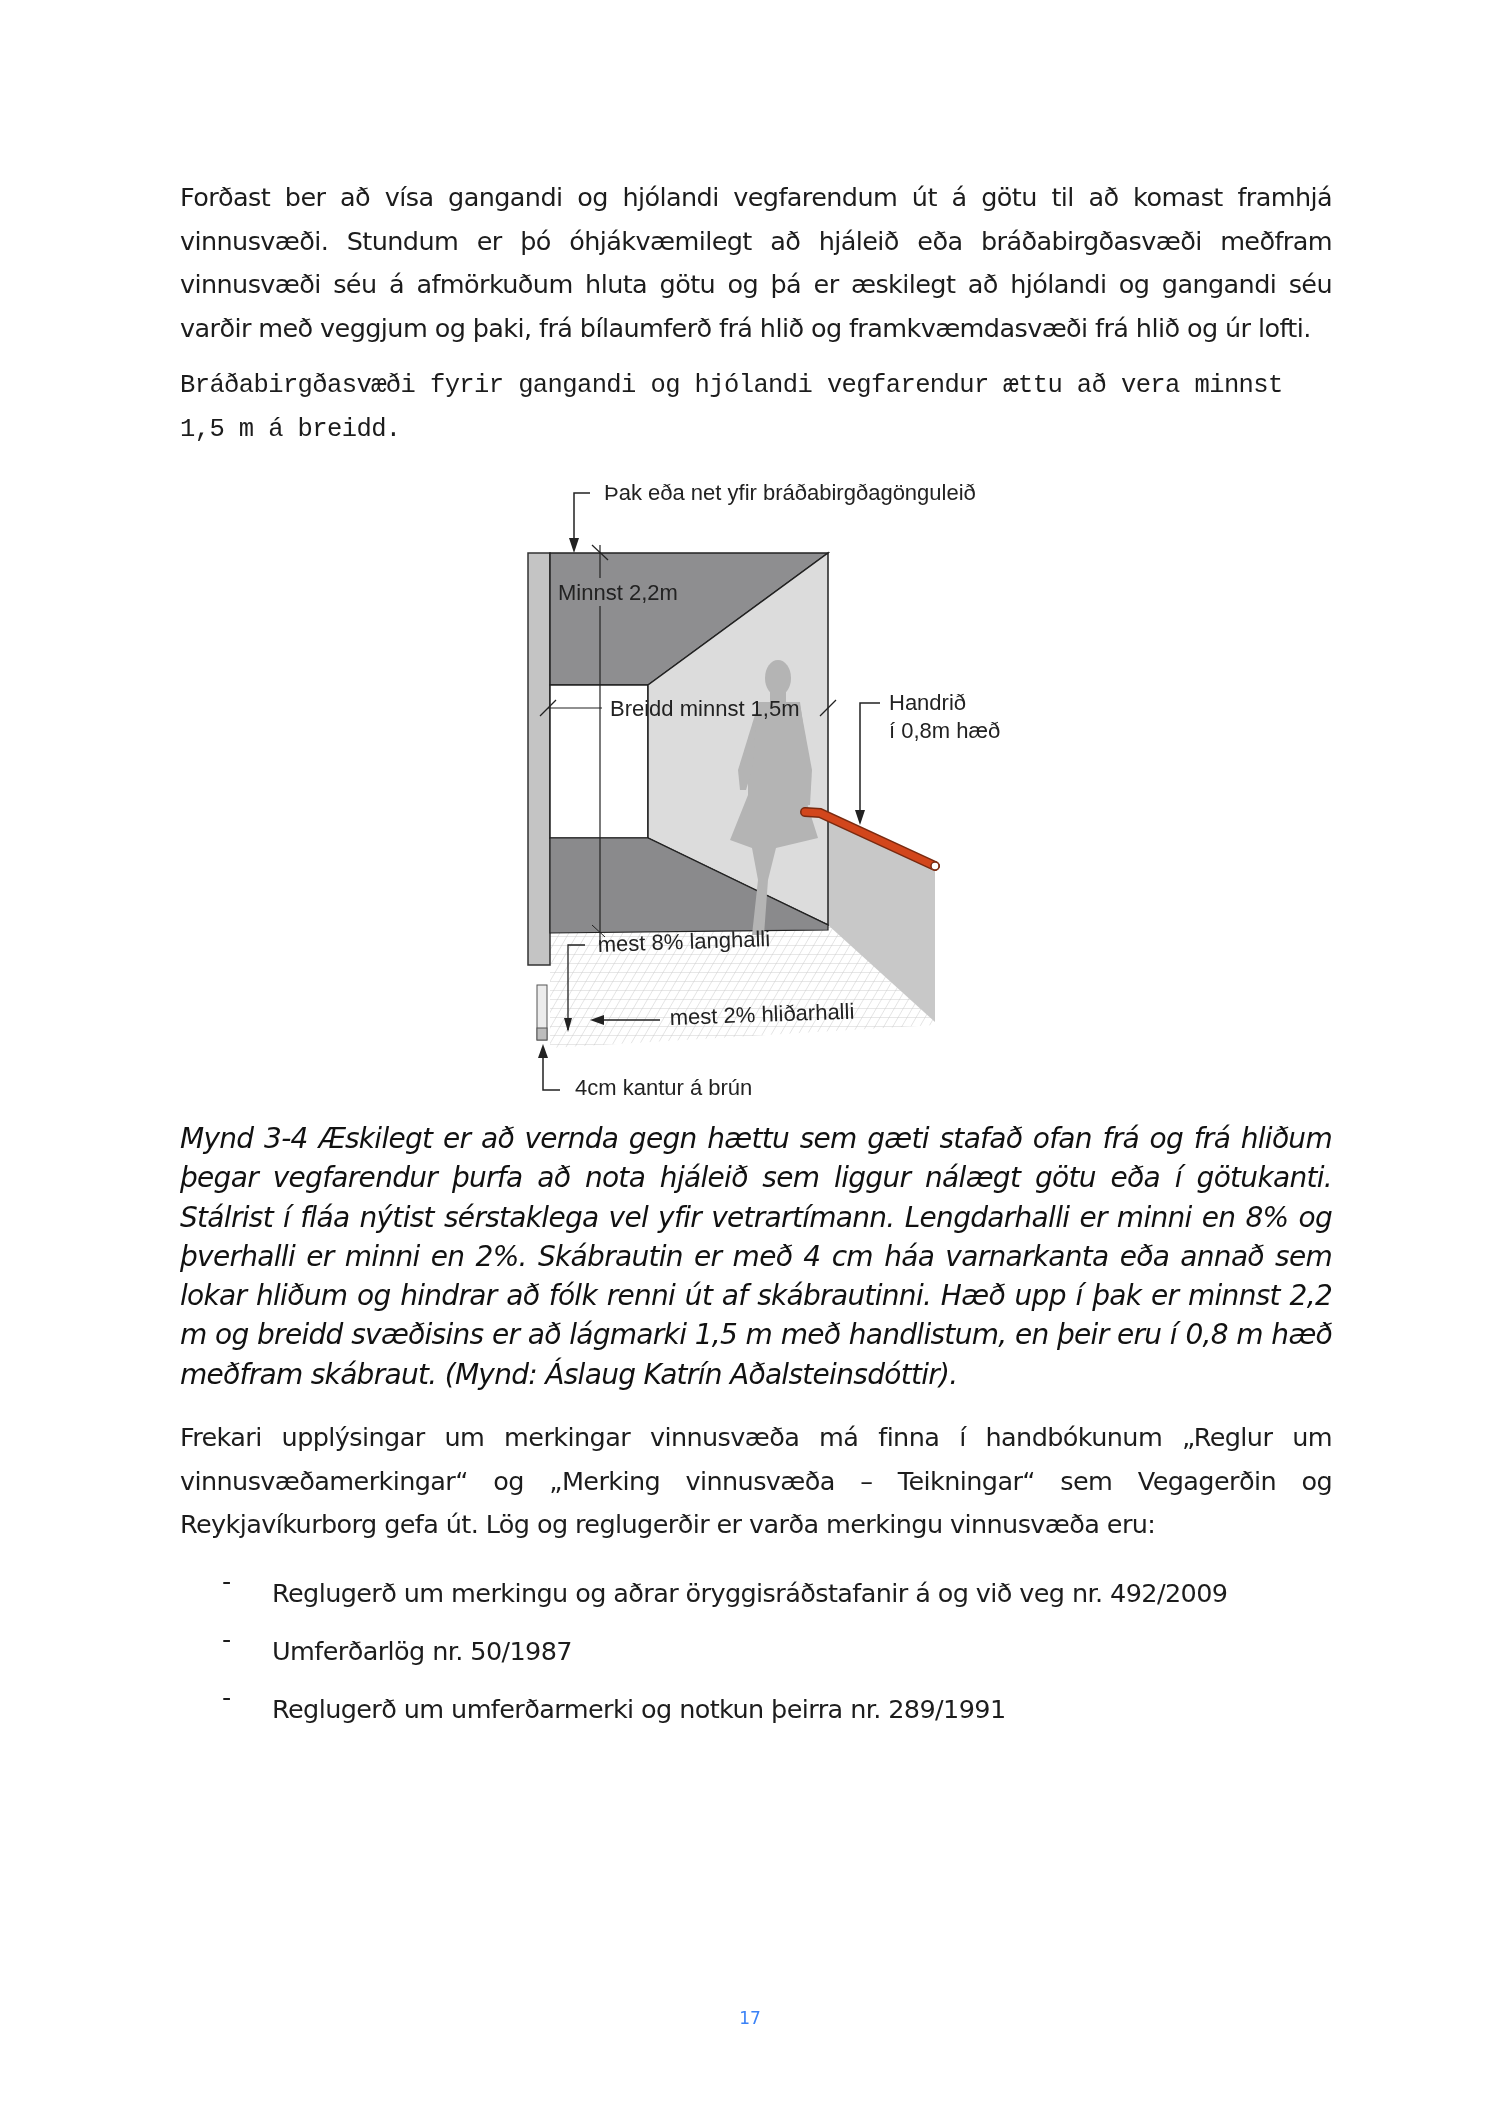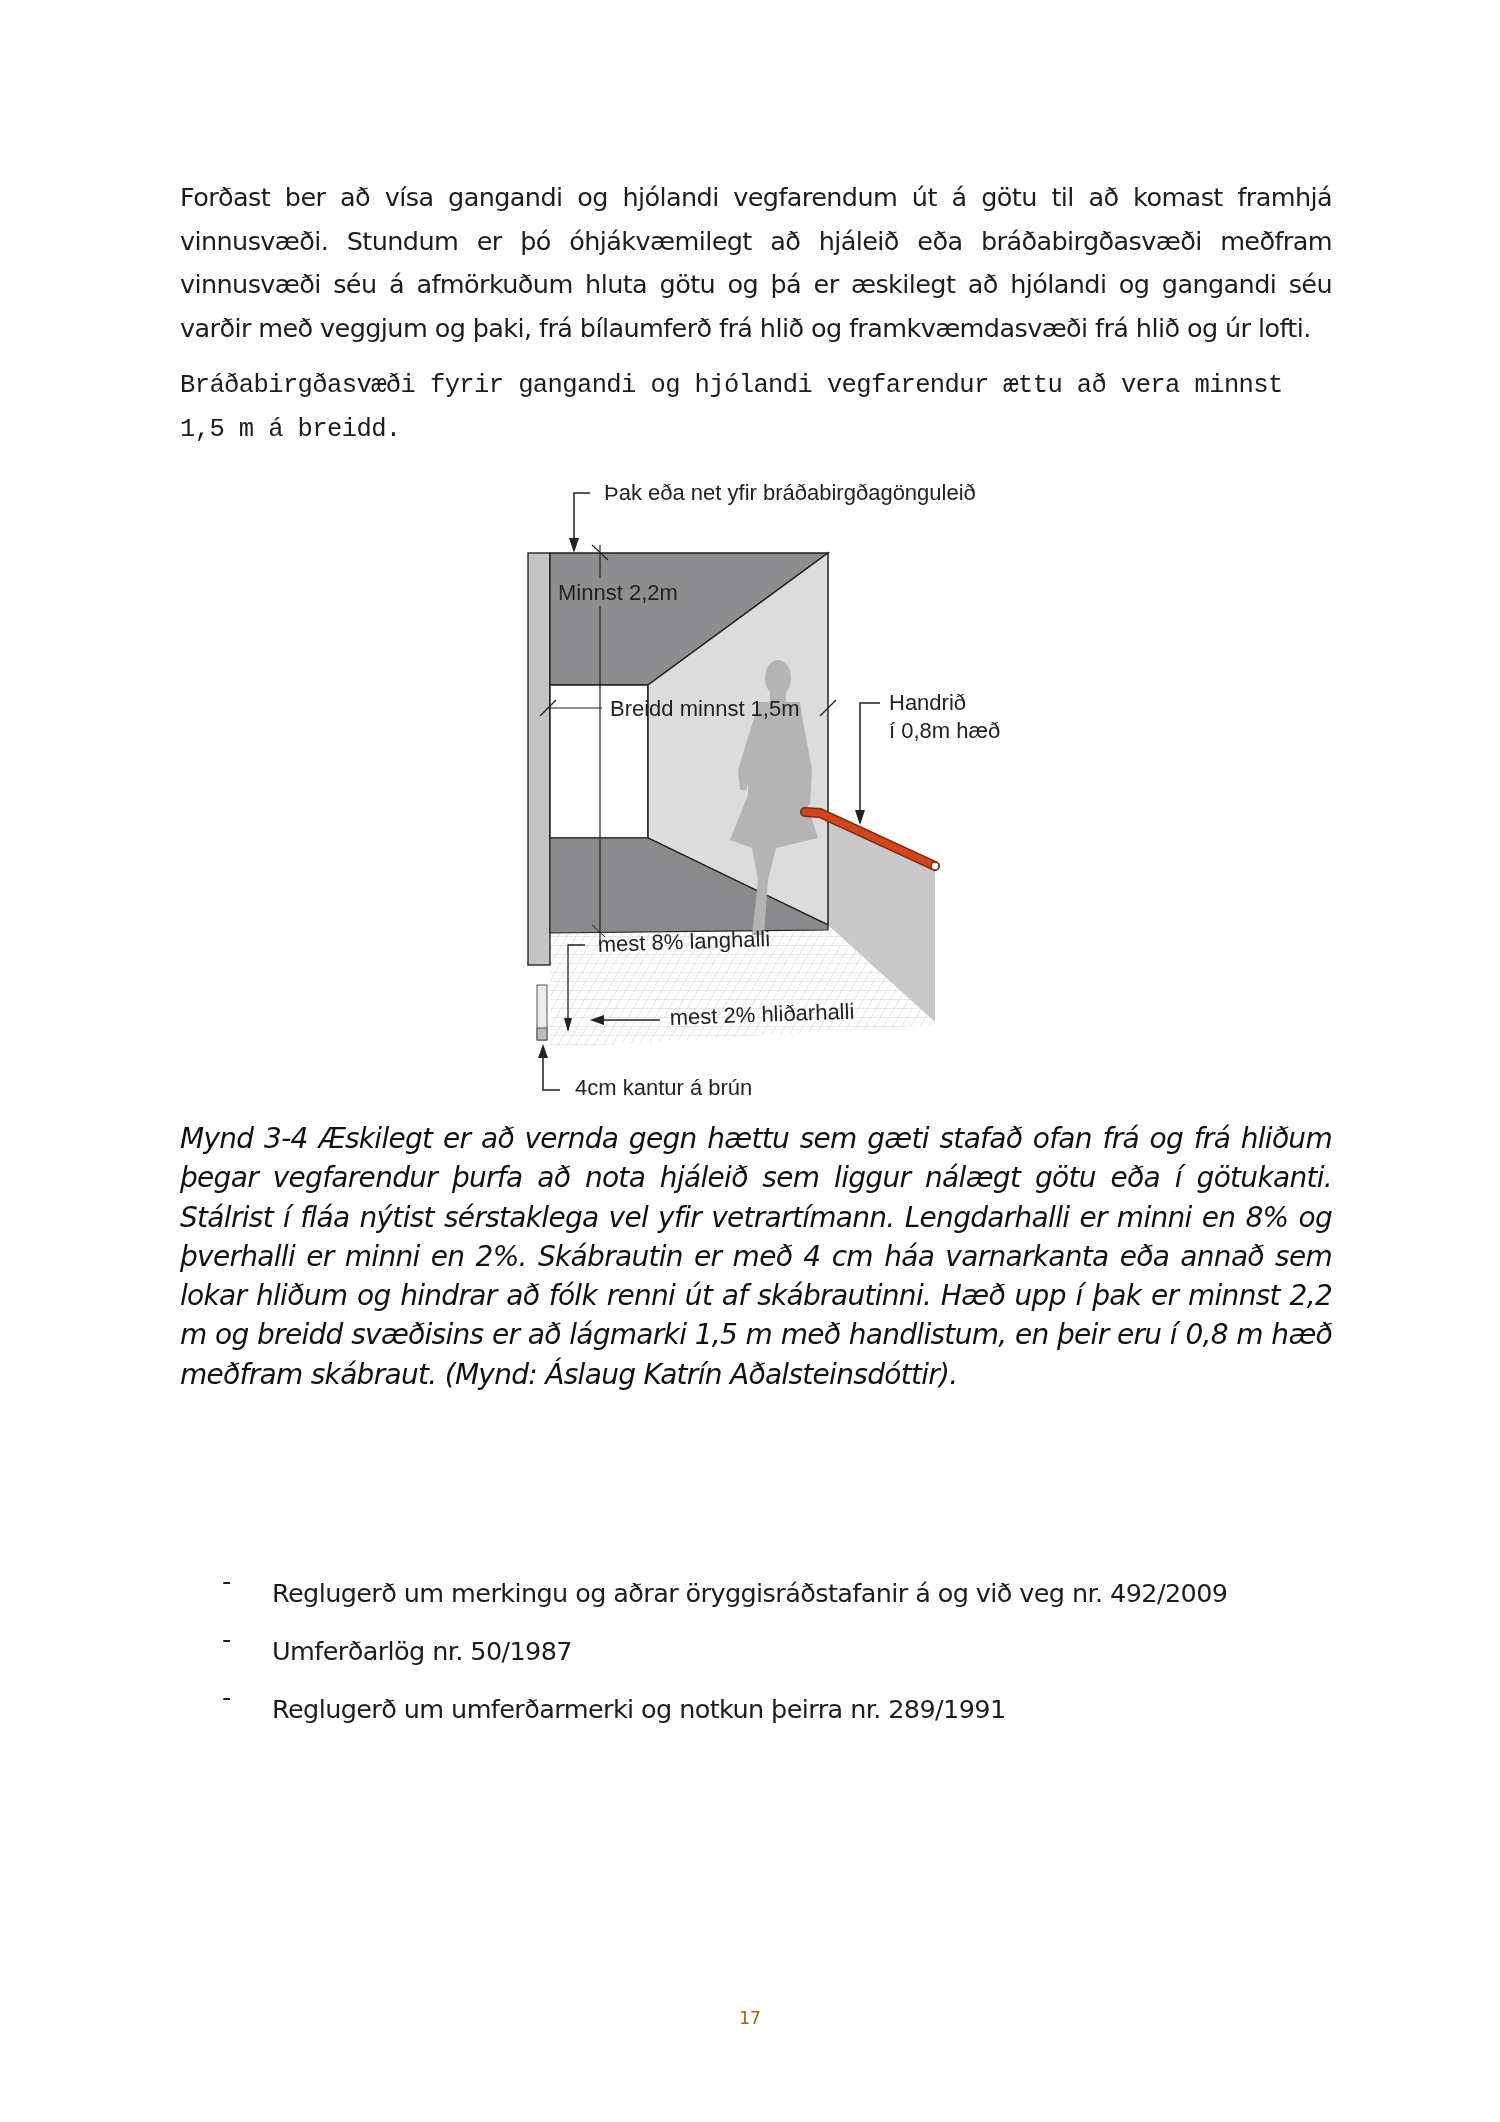--- a/index.html
+++ b/index.html
@@ -16,21 +16,21 @@
     .caption { position: absolute; left: 180px; top: 1119px; width: 1152px;
                font-family: "DejaVu Sans", sans-serif; font-style: italic;
                font-size: 28px; line-height: 39.3px; text-align: justify;
                letter-spacing: -0.7px; color: #111; margin: 0; }
     .list { position: absolute; left: 180px; top: 1560px; width: 1152px; margin: 0; padding: 0; list-style: none; }
     .list li { position: relative; height: 58px; font-family: "DejaVu Sans", sans-serif;
                font-size: 25.5px; line-height: 43px; letter-spacing: -0.6px; color: #1c1c1c; }
     .list .dash { position: absolute; left: 42px; top: 0; }
     .list .txt { position: absolute; left: 92px; top: 12px; white-space: nowrap; }
     .pagenum { position: absolute; left: 0; width: 1500px; top: 2008px; text-align: center;
-               font-family: "DejaVu Sans", sans-serif; font-size: 17px; color: #a16207; }
+               font-family: "DejaVu Sans", sans-serif; font-size: 17px; color: #3b82f6; }
     .figure { position: absolute; left: 0; top: 0; width: 1500px; height: 1120px; padding-left: 48px; }
     .figure svg { position: absolute; left: 0; top: 0; }
     .flabel { font-family: "Liberation Sans", sans-serif; font-size: 22px; fill: #222; }
   </style>
 </head>
 <body>
 
 <div class="page">
 
   <p id="p1" class="para">Forðast ber að vísa gangandi og hjólandi vegfarendum út á götu til að komast framhjá vinnusvæði. Stundum er þó óhjákvæmilegt að hjáleið eða bráðabirgðasvæði meðfram vinnusvæði séu á afmörkuðum hluta götu og þá er æskilegt að hjólandi og gangandi séu varðir með veggjum og þaki, frá bílaumferð frá hlið og framkvæmdasvæði frá hlið og úr lofti.</p>
@@ -106,20 +106,21 @@
       <text class="flabel" x="889" y="710">Handrið</text>
       <text class="flabel" x="889" y="738">í 0,8m hæð</text>
       <text class="flabel" x="598" y="952" transform="rotate(-2 598 952)">mest 8% langhalli</text>
       <text class="flabel" x="670" y="1025" transform="rotate(-2 670 1025)">mest 2% hliðarhalli</text>
       <text class="flabel" x="575" y="1095">4cm kantur á brún</text>
     </svg>
   </div>
 
   <p class="caption">Mynd 3-4  Æskilegt er að vernda gegn hættu sem gæti stafað ofan frá og frá hliðum þegar vegfarendur þurfa að nota hjáleið sem liggur nálægt götu eða í götukanti. Stálrist í fláa nýtist sérstaklega vel yfir vetrartímann. Lengdarhalli er minni en 8% og þverhalli er minni en 2%. Skábrautin er með 4 cm háa varnarkanta eða annað sem lokar hliðum og hindrar að fólk renni út af skábrautinni. Hæð upp í þak er minnst 2,2 m og breidd svæðisins er að lágmarki 1,5 m með handlistum, en þeir eru í 0,8 m hæð meðfram skábraut. (Mynd: Áslaug Katrín Aðalsteinsdóttir).</p>
 
+  <p id="p3" class="para">Frekari upplýsingar um merkingar vinnusvæða má finna í handbókunum „Reglur um vinnusvæðamerkingar“ og „Merking vinnusvæða – Teikningar“ sem Vegagerðin og Reykjavíkurborg gefa út. Lög og reglugerðir er varða merkingu vinnusvæða eru:</p>
 
   <ul class="list">
     <li>
       <span class="dash">-</span>
       <span class="txt">Reglugerð um merkingu og aðrar öryggisráðstafanir á og við veg nr. 492/2009</span>
     </li>
     <li>
       <span class="dash">-</span>
       <span class="txt">Umferðarlög nr. 50/1987</span>
     </li>

